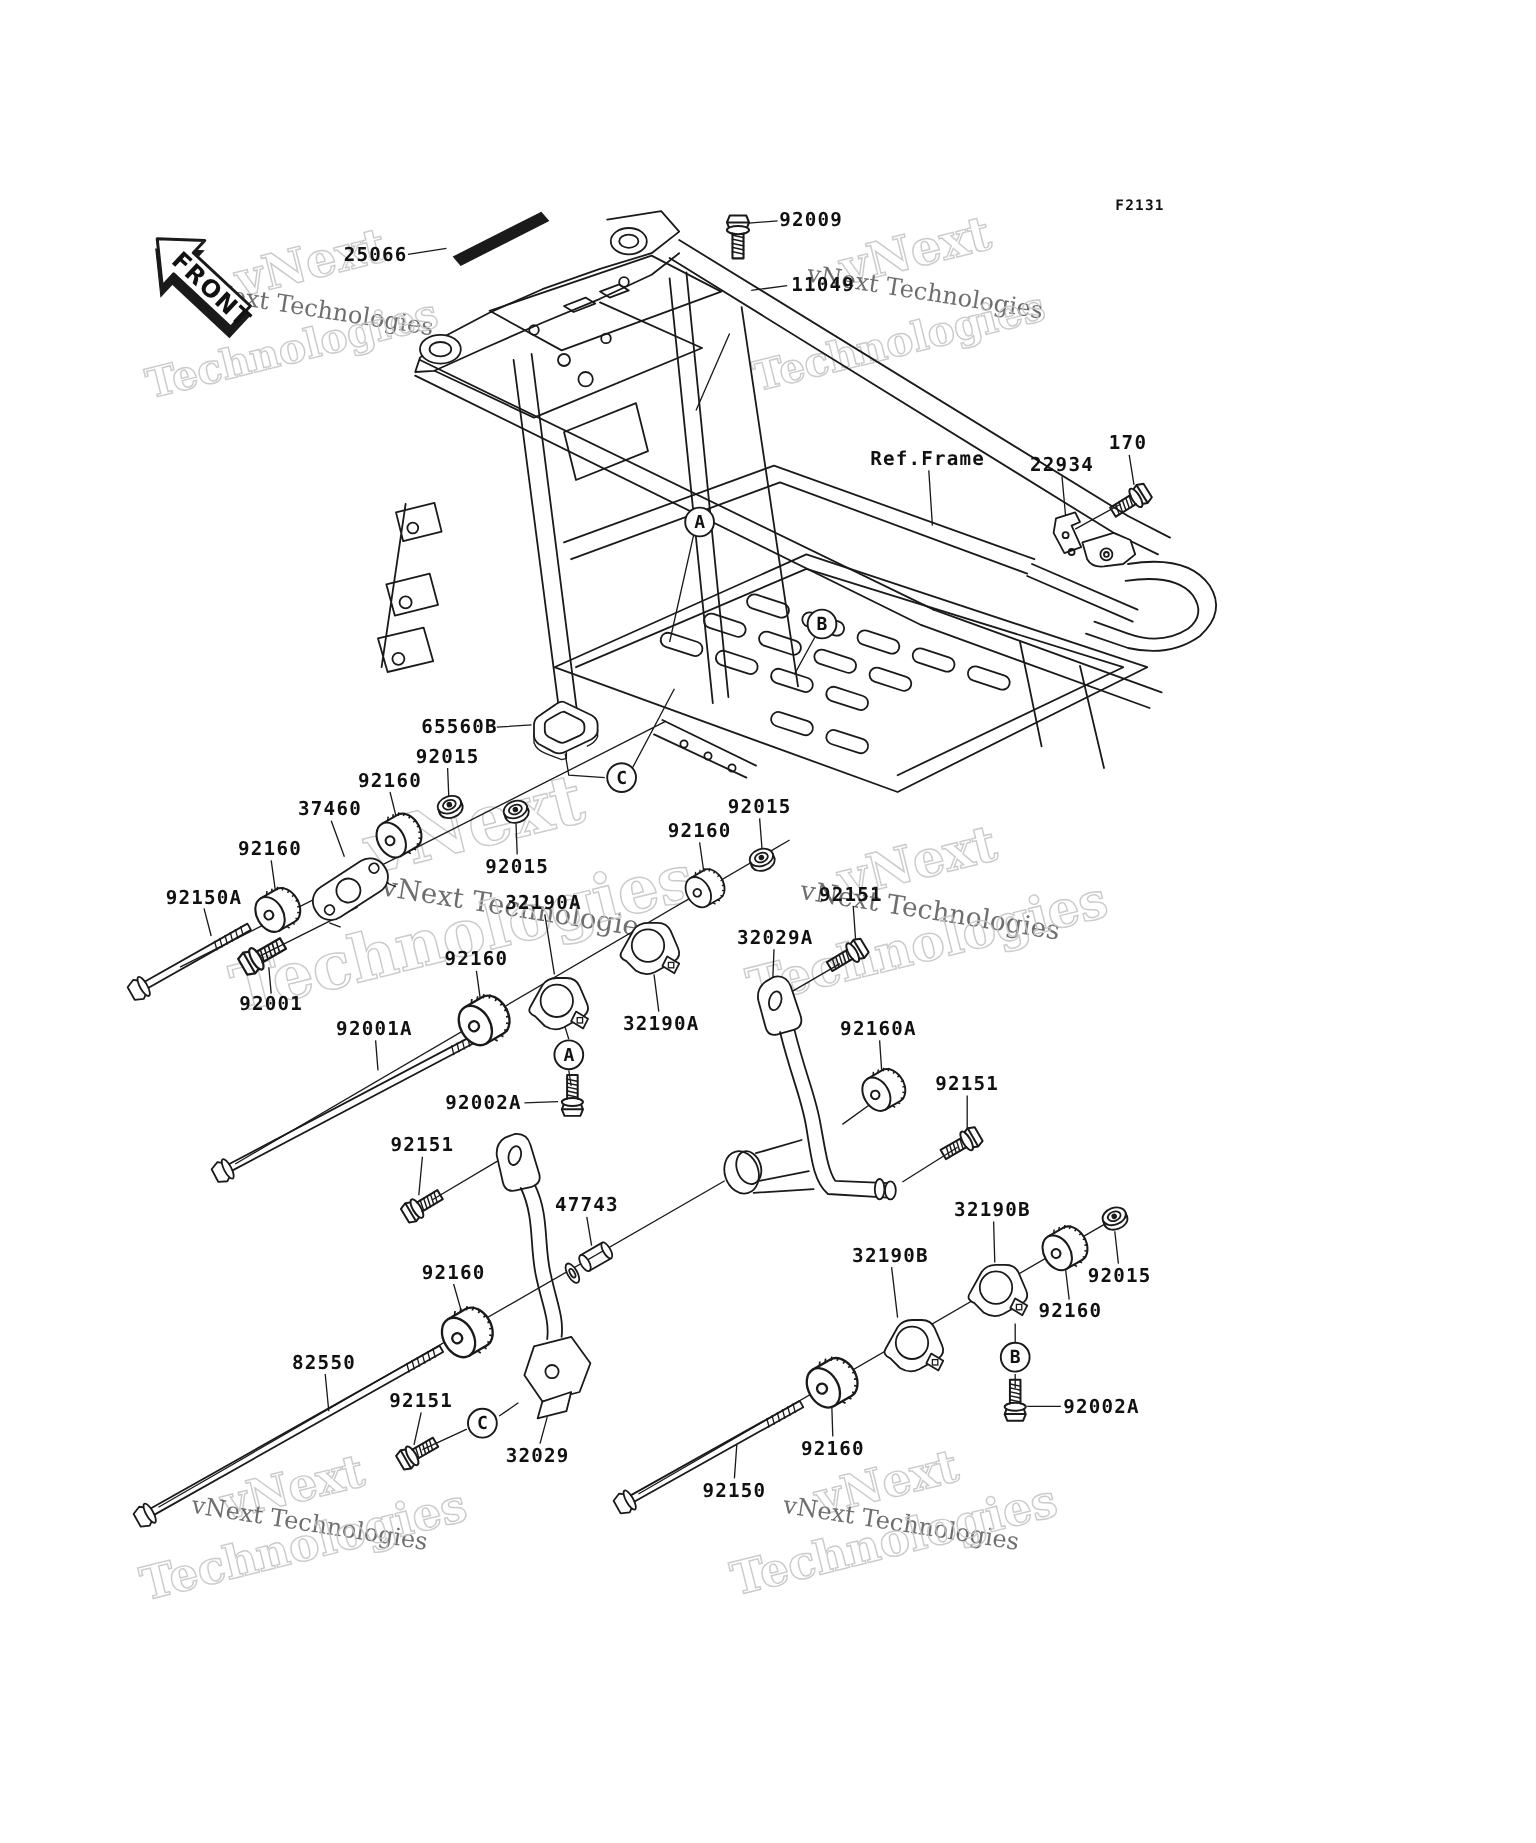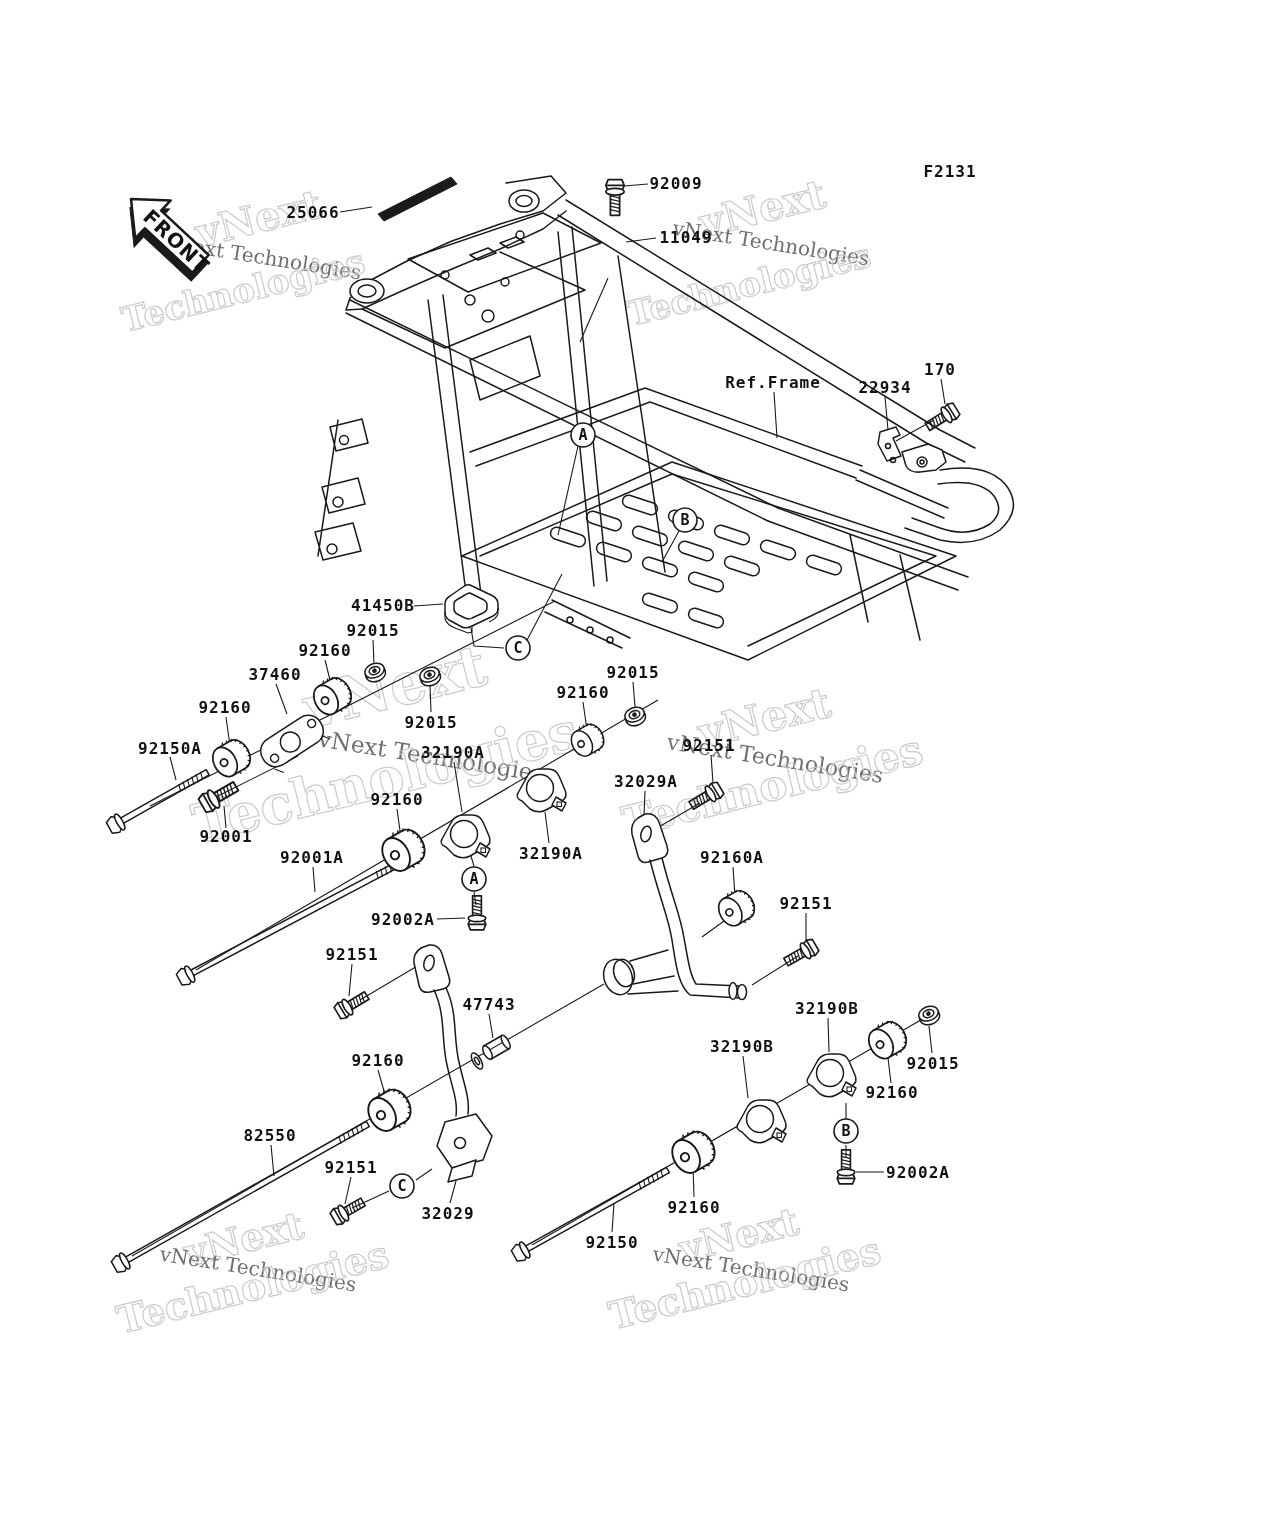--- a/index.html
+++ b/index.html
@@ -2,21 +2,21 @@
 <html><head>
 <meta charset="utf-8">
 <style>
   html,body{margin:0;padding:0;background:#fff;}
   .stage{position:relative;width:1280px;height:1536px;background:#fff;overflow:hidden;
          font-family:"DejaVu Sans Mono",monospace;}
   .stage svg{position:absolute;left:0;top:0;}
   .plabel{position:absolute;transform:translate(-50%,-50%);
           font-family:"DejaVu Sans Mono",monospace;font-weight:700;font-size:16px;
           letter-spacing:1px;color:#111;white-space:nowrap;z-index:5;}
-  .plabel.small{font-size:16px;letter-spacing:1px;}
+  .plabel.small{font-size:12px;letter-spacing:1px;}
   .art{stroke:#1a1a1a;stroke-width:1.5;fill:none;stroke-linejoin:round;stroke-linecap:round;}
   .artf{stroke:#1a1a1a;stroke-width:1.5;fill:#fff;stroke-linejoin:round;}
   .thin{stroke:#1a1a1a;stroke-width:1.1;fill:none;}
   .dark{fill:#1a1a1a;stroke:#1a1a1a;}
   .wm-outline{fill:none;stroke:#c6c6c6;stroke-width:1.2px;font-family:"DejaVu Serif",serif;
               font-weight:700;opacity:.9;}
   .wm-serif{fill:#5f5f5f;font-family:"DejaVu Serif",serif;font-weight:400;opacity:.9;}
   .callout circle{fill:#fff;stroke:#1a1a1a;stroke-width:1.6;}
   .callout text{fill:#111;font-family:"DejaVu Sans Mono",monospace;font-weight:700;font-size:15px;
                 text-anchor:middle;}
@@ -293,21 +293,21 @@
     <path class="artf" style="stroke-width:2.5" d="M0,0 L30,-26 L30,-12 L95,-12 L95,12 L30,12 L30,26 Z"></path>
     <text class="front-text" x="62" y="7">FRONT</text>
   </g>
 </svg>
 
 <div class="plabel" style="left:313px;top:212px">25066</div>
 <div class="plabel" style="left:676px;top:183px">92009</div>
 <div class="plabel" style="left:686px;top:237px">11049</div>
 <div class="plabel" style="left:885px;top:387px">22934</div>
 <div class="plabel" style="left:940px;top:369px">170</div>
-<div class="plabel" style="left:383px;top:605px">41450B</div>
+<div class="plabel" style="left:383px;top:605px">65560B</div>
 <div class="plabel" style="left:373px;top:630px">92015</div>
 <div class="plabel" style="left:325px;top:650px">92160</div>
 <div class="plabel" style="left:275px;top:674px">37460</div>
 <div class="plabel" style="left:225px;top:707px">92160</div>
 <div class="plabel" style="left:170px;top:748px">92150A</div>
 <div class="plabel" style="left:431px;top:722px">92015</div>
 <div class="plabel" style="left:226px;top:836px">92001</div>
 <div class="plabel" style="left:312px;top:857px">92001A</div>
 <div class="plabel" style="left:397px;top:799px">92160</div>
 <div class="plabel" style="left:453px;top:752px">32190A</div>

